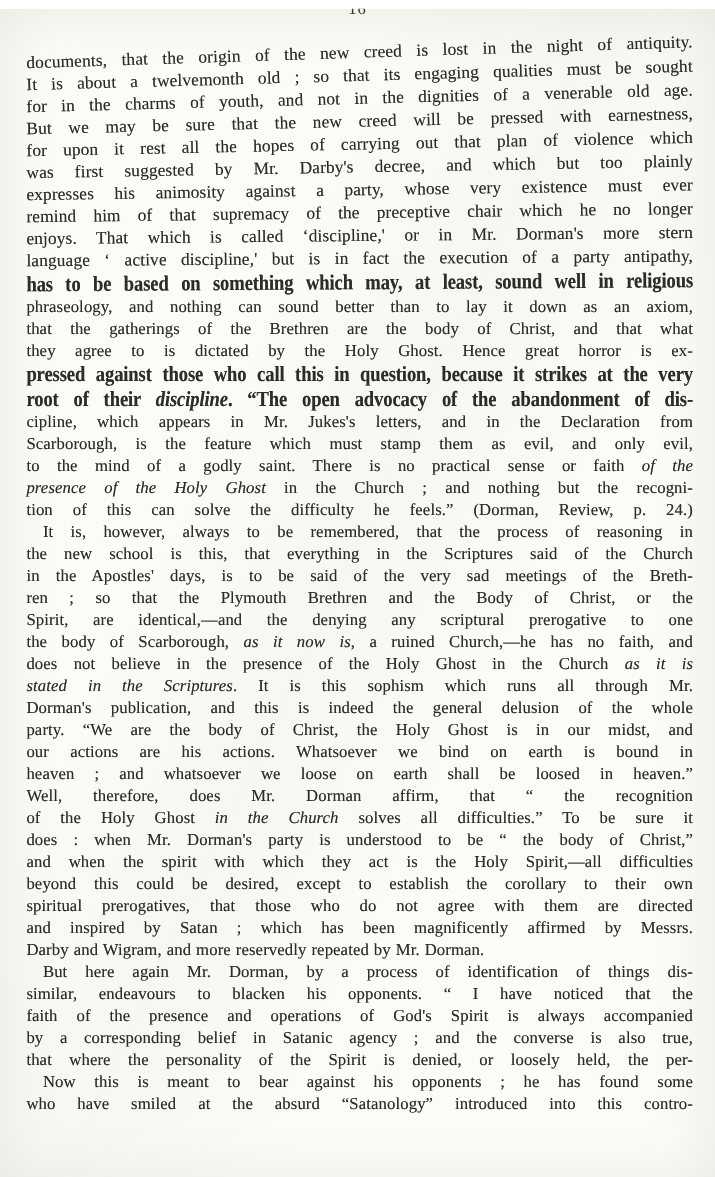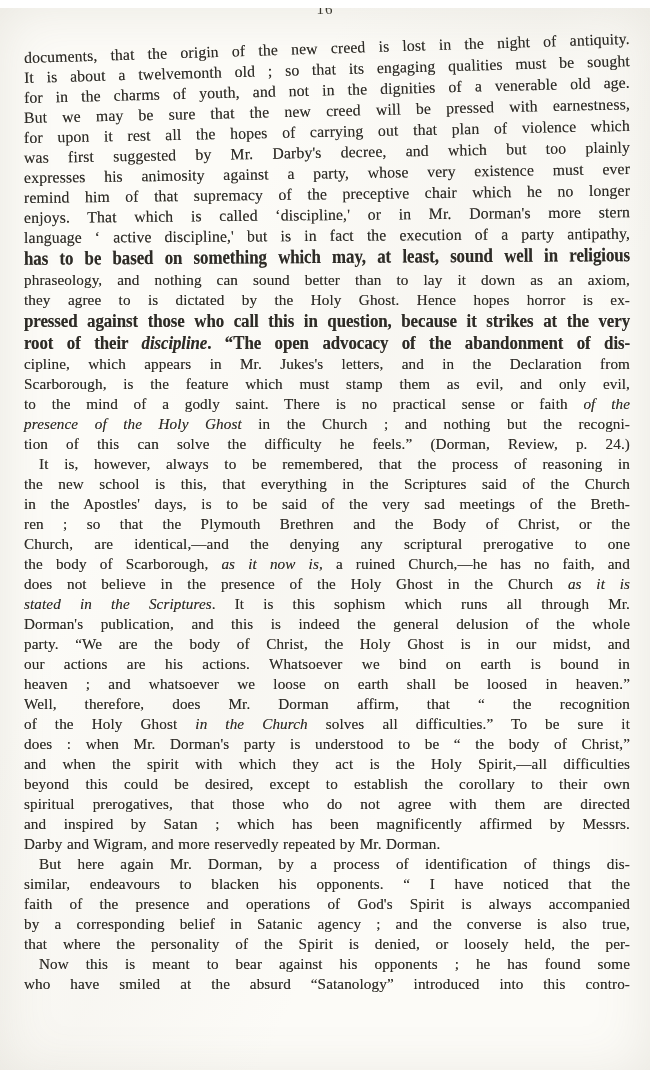--- a/index.html
+++ b/index.html
@@ -73,35 +73,36 @@
         <div class="line"><span>for in the charms of youth, and not in the dignities of a venerable old age.</span></div>
         <div class="line"><span>But we may be sure that the new creed will be pressed with earnestness,</span></div>
         <div class="line"><span>for upon it rest all the hopes of carrying out that plan of violence which</span></div>
         <div class="line"><span>was first suggested by Mr. Darby's decree, and which but too plainly</span></div>
         <div class="line"><span>expresses his animosity against a party, whose very existence must ever</span></div>
         <div class="line"><span>remind him of that supremacy of the preceptive chair which he no longer</span></div>
         <div class="line"><span>enjoys.  That which is called ‘discipline,' or in Mr. Dorman's more stern</span></div>
         <div class="line"><span>language ‘ active discipline,' but is in fact the execution of a party antipathy,</span></div>
         <div class="line lg"><span>has to be based on something which may, at least, sound well in religious</span></div>
         <div class="line"><span>phraseology, and nothing can sound better than to lay it down as an axiom,</span></div>
-        <div class="line"><span>they agree to is dictated by the Holy Ghost.  Hence hopes horror is ex-</span></div>
+        <div class="line"><span>that the gatherings of the Brethren are the body of Christ, and that what</span></div>
+        <div class="line"><span>they agree to is dictated by the Holy Ghost.  Hence great horror is ex-</span></div>
         <div class="line lg"><span>pressed against those who call this in question, because it strikes at the very</span></div>
         <div class="line lg"><span>root of their </span><span class="it">discipline</span><span>.  “The open advocacy of the abandonment of dis-</span></div>
         <div class="line"><span>cipline, which appears in Mr. Jukes's letters, and in the Declaration from</span></div>
         <div class="line"><span>Scarborough, is the feature which must stamp them as evil, and only evil,</span></div>
         <div class="line"><span>to the mind of a godly saint.  There is no practical sense or faith </span><span class="it">of the</span><span></span></div>
         <div class="line"><span></span><span class="it">presence of the Holy Ghost</span><span> in the Church ; and nothing but the recogni-</span></div>
         <div class="line"><span>tion of this can solve the difficulty he feels.”  (Dorman, Review, p. 24.)</span></div>
       </div>
       <div class="para para-1 indent">
         <div class="line"><span>It is, however, always to be remembered, that the process of reasoning in</span></div>
         <div class="line"><span>the new school is this, that everything in the Scriptures said of the Church</span></div>
         <div class="line"><span>in the Apostles' days, is to be said of the very sad meetings of the Breth-</span></div>
         <div class="line"><span>ren ; so that the Plymouth Brethren and the Body of Christ, or the</span></div>
-        <div class="line"><span>Church, are identical,—and the denying any scriptural prerogative to one</span></div>
+        <div class="line"><span>Spirit, are identical,—and the denying any scriptural prerogative to one</span></div>
         <div class="line"><span>the body of Scarborough, </span><span class="it">as it now is</span><span>, a ruined Church,—he has no faith, and</span></div>
         <div class="line"><span>does not believe in the presence of the Holy Ghost in the Church </span><span class="it">as it is</span><span></span></div>
         <div class="line"><span></span><span class="it">stated in the Scriptures</span><span>.  It is this sophism which runs all through Mr.</span></div>
         <div class="line"><span>Dorman's publication, and this is indeed the general delusion of the whole</span></div>
         <div class="line"><span>party.  “We are the body of Christ, the Holy Ghost is in our midst, and</span></div>
         <div class="line"><span>our actions are his actions.  Whatsoever we bind on earth is bound in</span></div>
         <div class="line"><span>heaven ; and whatsoever we loose on earth shall be loosed in heaven.”</span></div>
         <div class="line"><span>Well, therefore, does Mr. Dorman affirm, that “ the recognition</span></div>
         <div class="line"><span>of the Holy Ghost </span><span class="it">in the Church</span><span> solves all difficulties.”  To be sure it</span></div>
         <div class="line"><span>does : when Mr. Dorman's party is understood to be “ the body of Christ,”</span></div>

